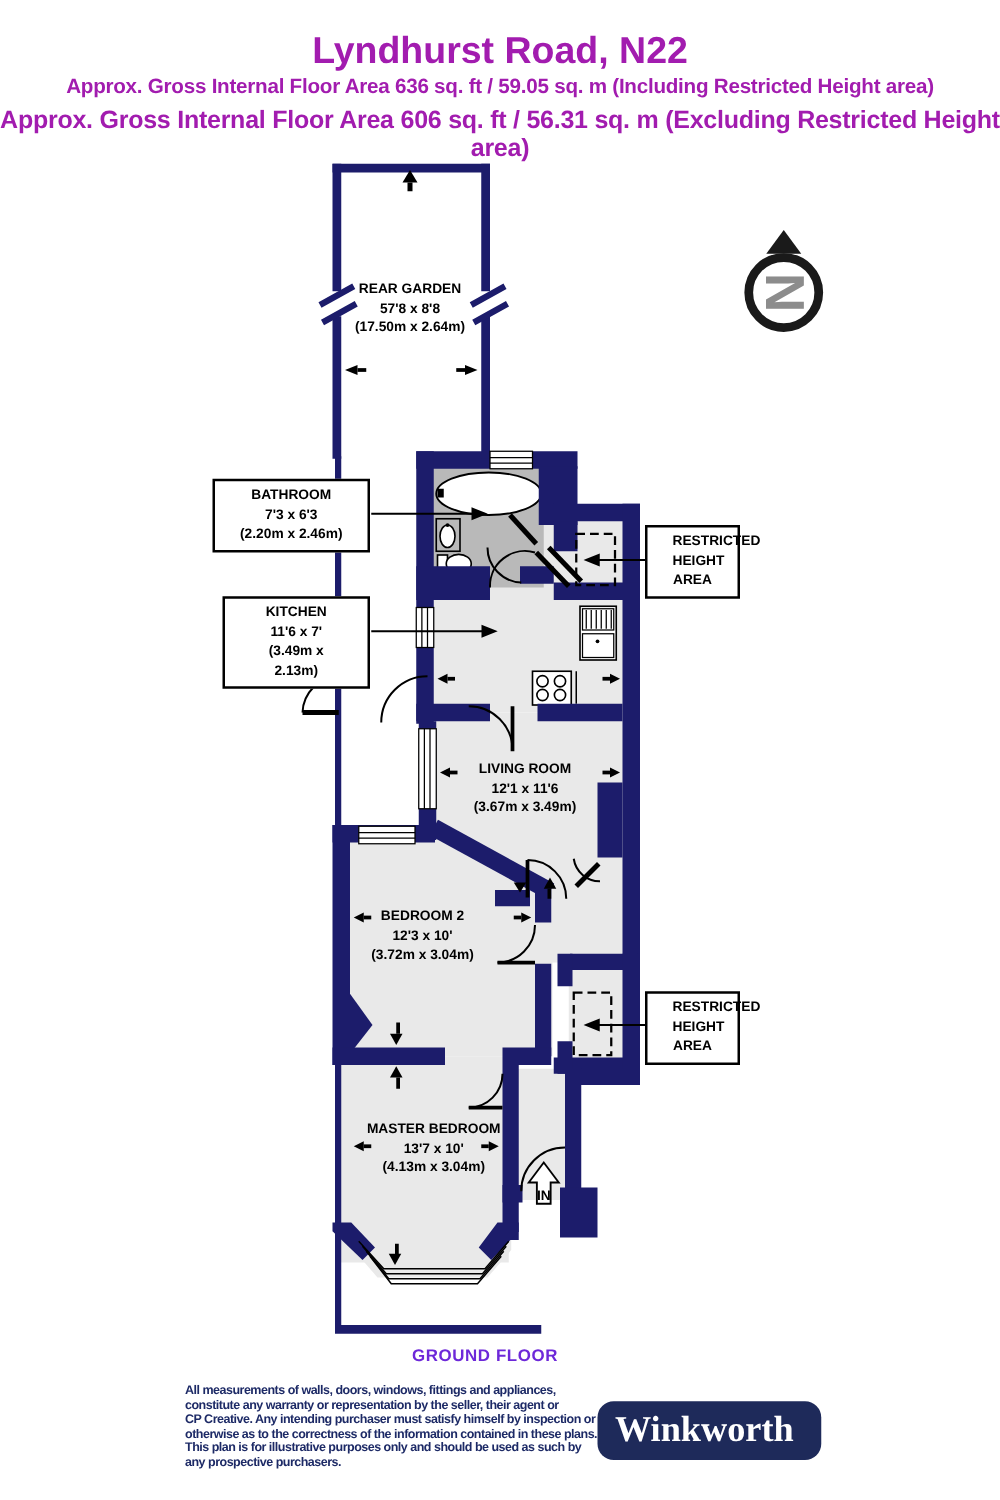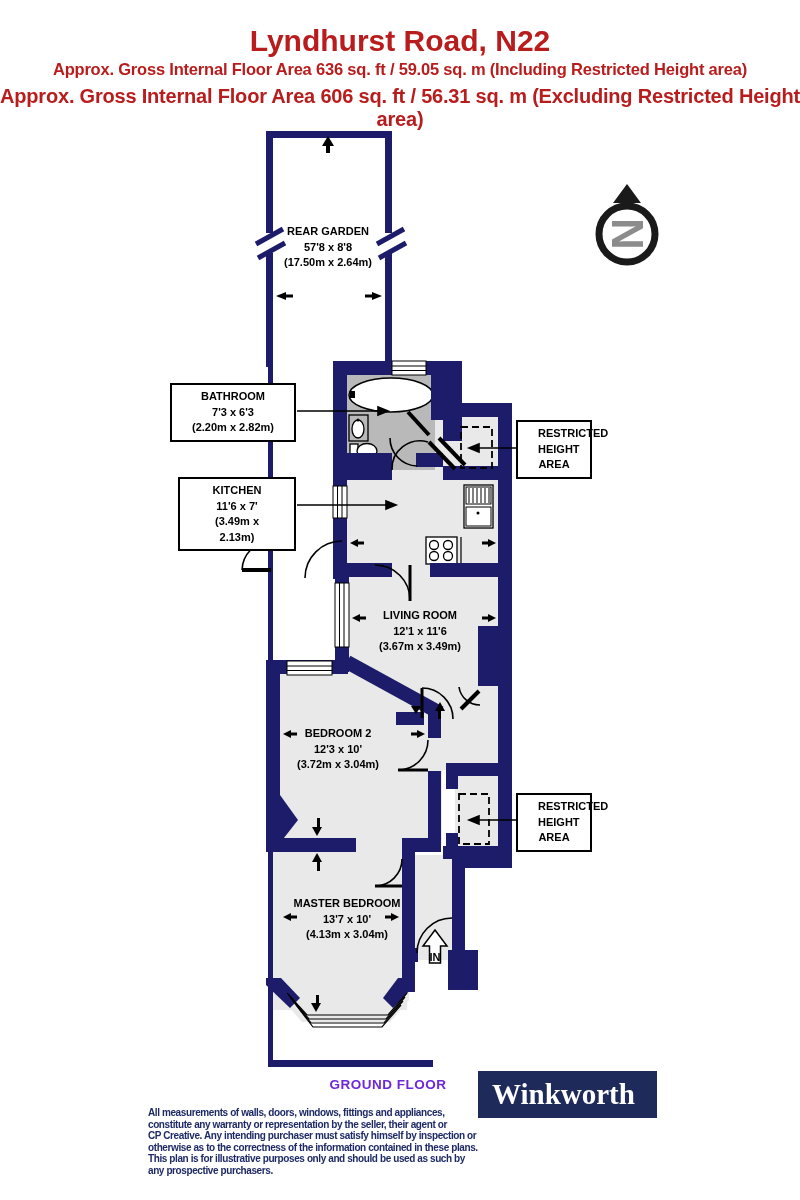--- a/index.html
+++ b/index.html
@@ -1,33 +1,33 @@
 <!DOCTYPE html>
 <html><head>
 <meta charset="utf-8">
 <style>
   html,body{margin:0;padding:0;background:#fff;}
   .canvas{position:relative;width:800px;height:1200px;background:#fff;overflow:hidden;
           font-family:"Liberation Sans",sans-serif;}
-  .hdr{position:absolute;left:0;width:800px;text-align:center;color:#b91c1c;}
+  .hdr{position:absolute;left:0;width:800px;text-align:center;color:#a21caf;}
   .hdr-title{top:24px;font-size:30px;font-weight:bold;}
   .hdr-sub1{top:60px;font-size:16.5px;font-weight:bold;letter-spacing:-0.2px;}
   .hdr-sub2{top:85px;font-size:20px;font-weight:bold;letter-spacing:-0.2px;}
   svg.plan{position:absolute;left:0;top:0;z-index:1;}
   .room-label{position:absolute;z-index:2;text-align:center;font-size:11px;font-weight:bold;
               line-height:15.5px;color:#000;}
   .label-box{position:absolute;z-index:2;background:#fff;border:2px solid #000;text-align:center;
              font-size:11px;font-weight:bold;line-height:15.5px;color:#000;padding:4px 20px;box-sizing:border-box;}
   .floor-label{position:absolute;z-index:2;left:308px;top:1077px;width:160px;text-align:center;
                font-size:13.5px;font-weight:bold;letter-spacing:0.5px;color:#6d28d9;}
   .in-label{position:absolute;z-index:2;left:423px;top:951px;width:24px;text-align:center;
             font-size:11px;font-weight:bold;color:#000;}
   .disclaimer{position:absolute;z-index:2;left:148px;top:1107px;width:334px;color:#1d2a66;
               font-size:10px;line-height:11.6px;letter-spacing:-0.4px;font-weight:bold;}
-  .brand-box{position:absolute;z-index:2;left:478px;top:1071px;width:179px;height:47px;background:#1e2a5a;}
+  .brand-box{position:absolute;z-index:2;left:478px;top:1121px;width:179px;height:47px;background:#1e2a5a;border-radius:13px;}
   .brand-text{font-family:"Liberation Serif",serif;color:#fff;font-size:29px;font-weight:bold;
               line-height:47px;padding-left:14px;}
 </style>
 </head>
 <body>
 
 <div class="canvas">
 
   <div class="hdr hdr-title">Lyndhurst Road, N22</div>
   <div class="hdr hdr-sub1">Approx. Gross Internal Floor Area 636 sq. ft / 59.05 sq. m (Including Restricted Height area)</div>
@@ -246,21 +246,21 @@
   </div>
   <div class="room-label" style="left:257px;top:896px;width:180px;">
     <div>MASTER BEDROOM</div>
     <div>13'7 x 10'</div>
     <div>(4.13m x 3.04m)</div>
   </div>
 
   <div class="label-box" style="left:170px;top:383px;width:126px;">
     <div>BATHROOM</div>
     <div>7'3 x 6'3</div>
-    <div>(2.20m x 2.82m)</div>
+    <div>(2.20m x 2.46m)</div>
   </div>
   <div class="label-box" style="left:178px;top:477px;width:118px;">
     <div>KITCHEN</div>
     <div>11'6 x 7'</div>
     <div>(3.49m x 2.13m)</div>
   </div>
   <div class="label-box" style="left:516px;top:420px;width:76px;">
     <div>RESTRICTED</div>
     <div>HEIGHT</div>
     <div>AREA</div>

